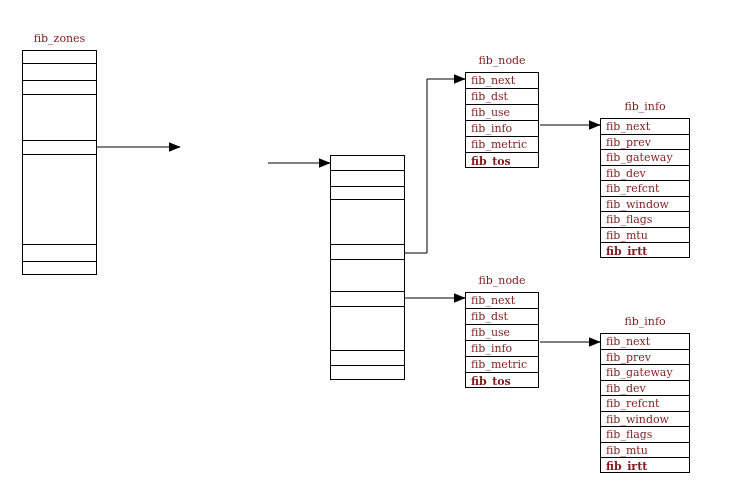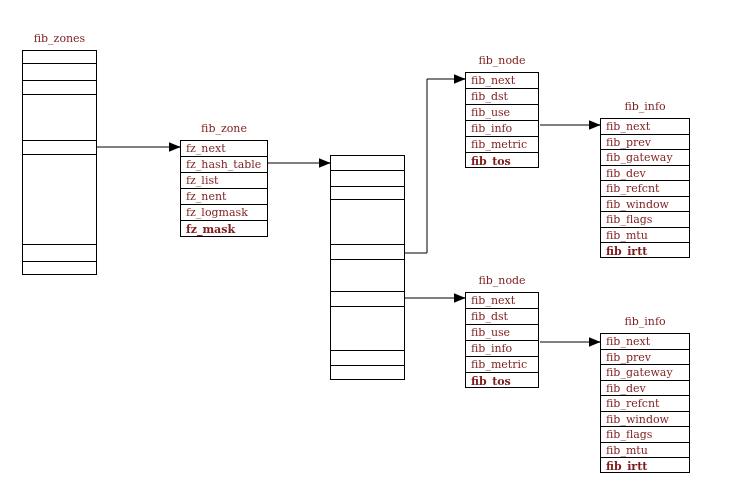--- a/index.html
+++ b/index.html
@@ -78,29 +78,20 @@
     <div class="tbl" style="left: 22px; top: 50px; width: 75px; height: 225px;">
       <div class="tbl-row" style="height: 13px;"></div>
       <div class="tbl-row" style="height: 17px;"></div>
       <div class="tbl-row" style="height: 14px;"></div>
       <div class="tbl-row" style="height: 46px;"></div>
       <div class="tbl-row" style="height: 14px;"></div>
       <div class="tbl-row" style="height: 90px;"></div>
       <div class="tbl-row" style="height: 17px;"></div>
       <div class="tbl-row" style="height: 14px;"></div>
     </div>
-    <div class="tbl-label" style="left: 154px; top: 122px;">fib_zone</div>
-    <div class="tbl" style="left: 180px; top: 140px; width: 88px; height: 97px;">
-      <div class="tbl-row" style="height: 16px;">fz_next</div>
-      <div class="tbl-row" style="height: 16px;">fz_hash_table</div>
-      <div class="tbl-row" style="height: 16px;">fz_list</div>
-      <div class="tbl-row" style="height: 16px;">fz_nent</div>
-      <div class="tbl-row" style="height: 16px;">fz_logmask</div>
-      <div class="tbl-row" style="height: 17px;">fz_mask</div>
-    </div>
     <div class="tbl" style="left: 330px; top: 155px; width: 75px; height: 225px;">
       <div class="tbl-row" style="height: 15px;"></div>
       <div class="tbl-row" style="height: 16px;"></div>
       <div class="tbl-row" style="height: 13px;"></div>
       <div class="tbl-row" style="height: 45px;"></div>
       <div class="tbl-row" style="height: 15px;"></div>
       <div class="tbl-row" style="height: 32px;"></div>
       <div class="tbl-row" style="height: 15px;"></div>
       <div class="tbl-row" style="height: 44px;"></div>
       <div class="tbl-row" style="height: 15px;"></div>

